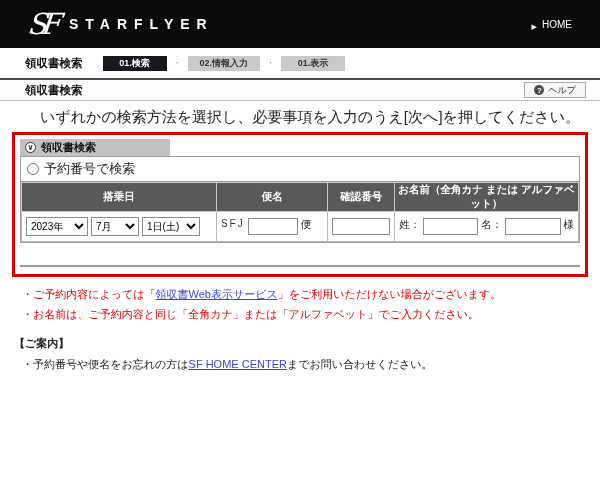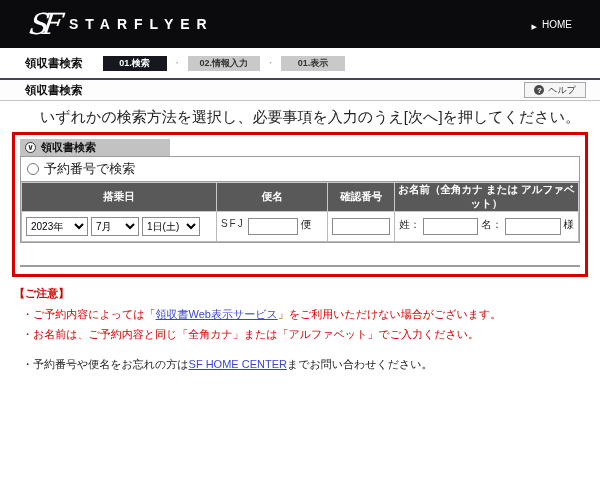--- a/index.html
+++ b/index.html
@@ -170,25 +170,25 @@
       </tr>
     </tbody>
       </table>
   </div>
 
   <div class="search-block block2">
   </div>
 </div>
 
 <div class="notice">
-  <div class="list-heading">【ご注意】</div>
   <ul>
     <li><span>・ご予約内容によっては「</span><a class="inline-link">領収書Web表示サービス</a><span>」をご利用いただけない場合がございます。</span></li>
     <li><span>・お名前は、ご予約内容と同じ「全角カナ」または「アルファベット」でご入力ください。</span></li>
   </ul>
 </div>
 
 <div class="guide">
+  <div class="list-heading">【ご案内】</div>
   <ul>
     <li><span>・予約番号や便名をお忘れの方は</span><a class="inline-link">SF HOME CENTER</a><span>までお問い合わせください。</span></li>
     <li></li>
   </ul>
 </div>
 
 </body></html>

